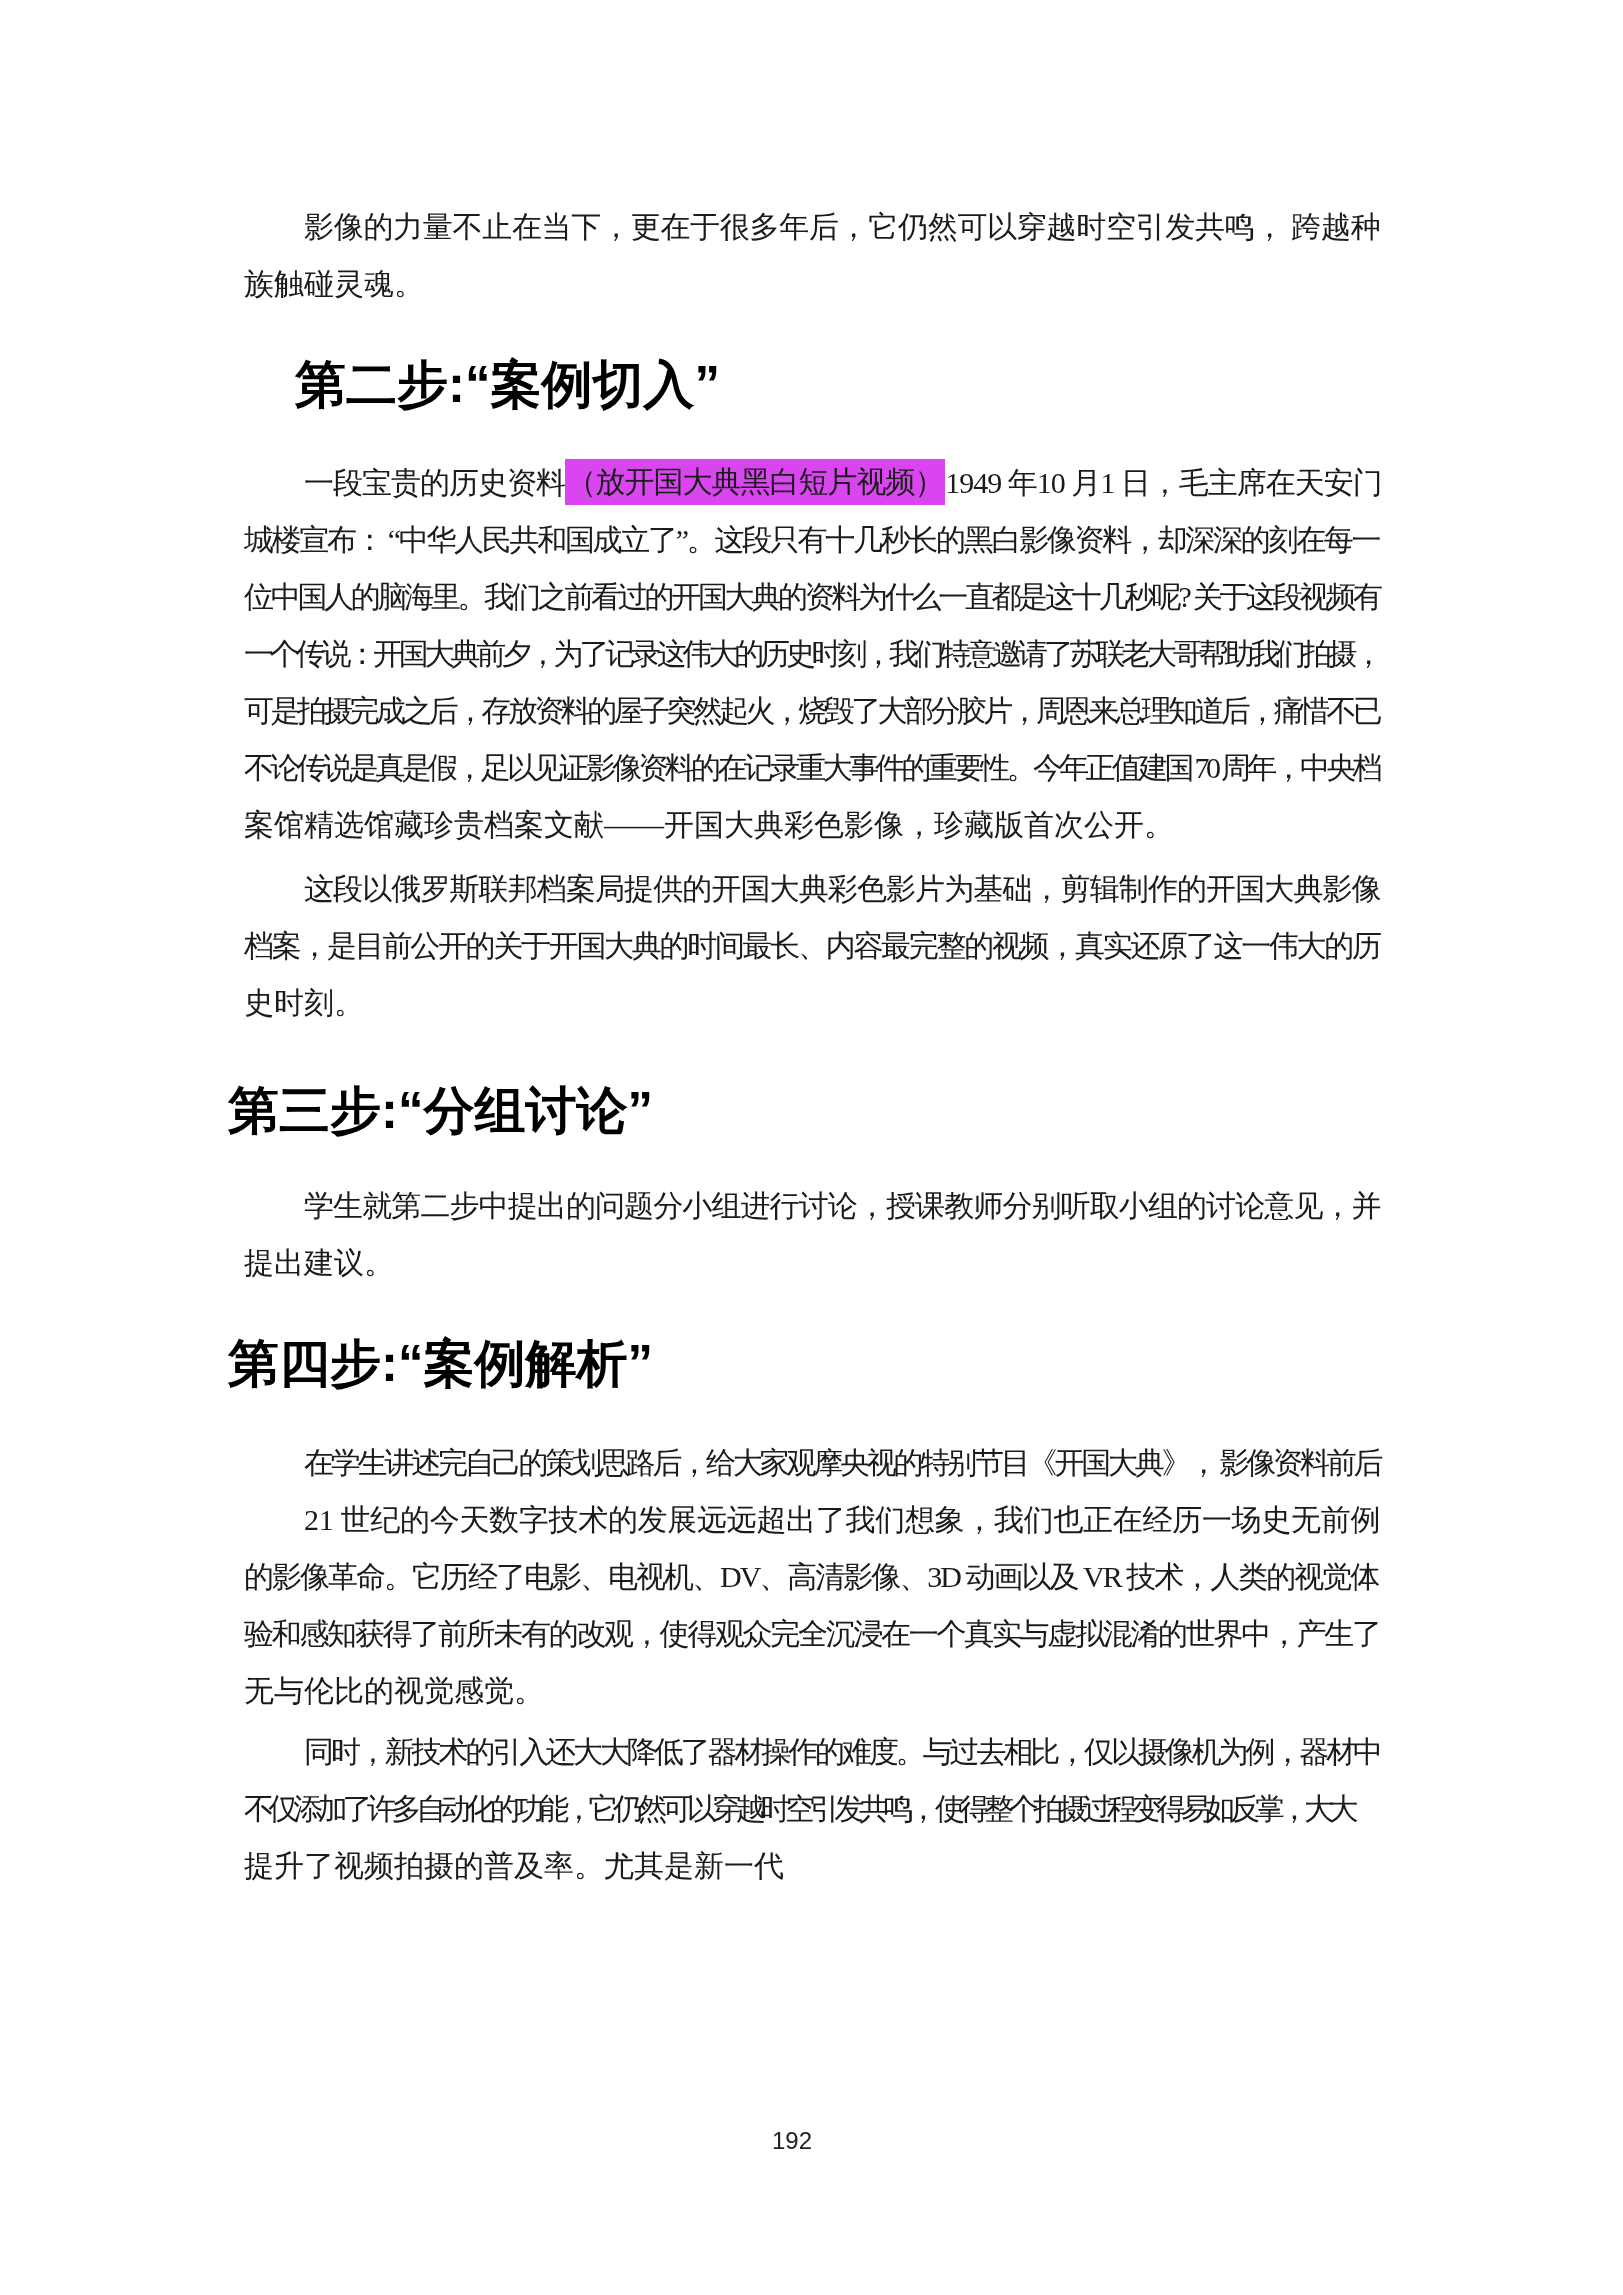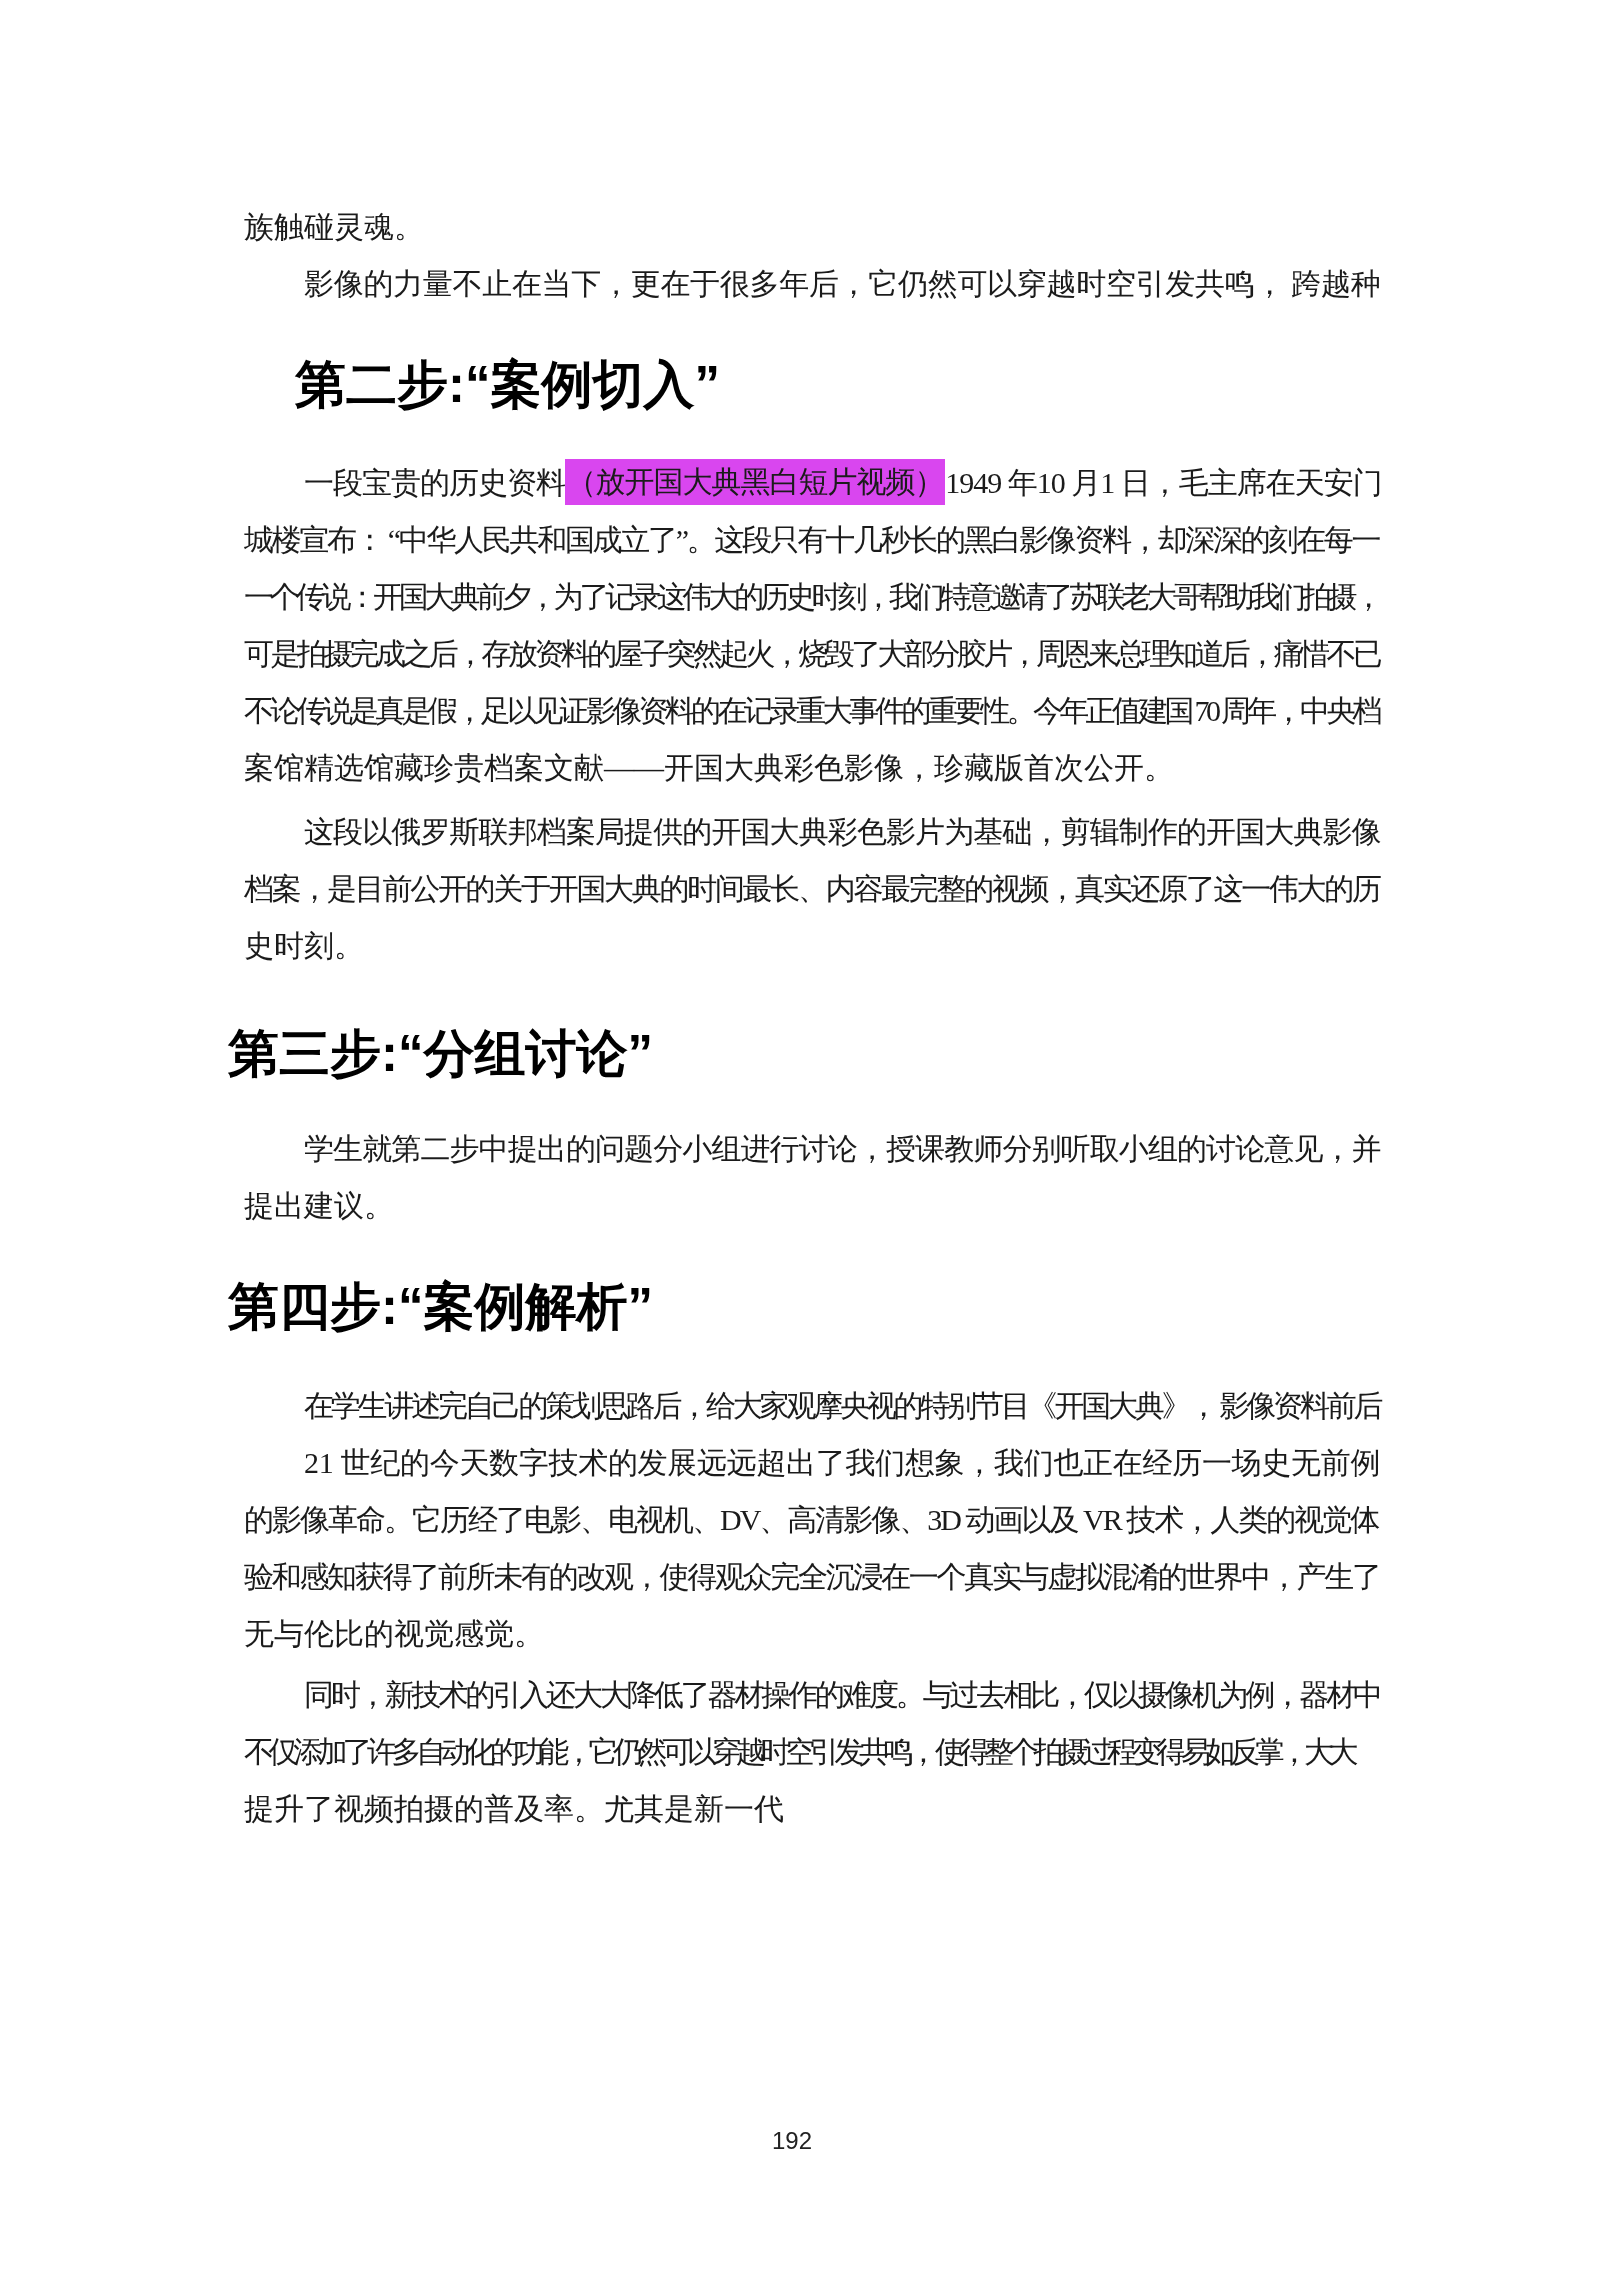--- a/index.html
+++ b/index.html
@@ -32,27 +32,28 @@
     font-size:24px;color:#222222;
     font-family:"Liberation Sans","DejaVu Sans",sans-serif;
   }
 </style>
 </head>
 <body>
 
 <div class="page">
   <main class="content" id="content">
       <div class="para block" data-block="p0">
+        <div class="t-line indent" style="letter-spacing: -0.3px;">影像的力量不止在当下，更在于很多年后，它仍然可以穿越时空引发共鸣， 跨越种</div>
         <div class="t-line">族触碰灵魂。</div>
-        <div class="t-line indent" style="letter-spacing: -0.3px;">影像的力量不止在当下，更在于很多年后，它仍然可以穿越时空引发共鸣， 跨越种</div>
       </div>
       <div class="heading block" data-block="h-step2">第二步:“案例切入”</div>
       <div class="para block" data-block="pa">
         <div class="t-line indent" style="letter-spacing: -1px;"><span class="">一段宝贵的历史资料</span><span class="hl">（放开国大典黑白短片视频）</span><span class="">1949 年10 月1 日，毛主席在天安门</span></div>
         <div class="t-line" style="letter-spacing: -2.3px;">城楼宣布： “中华人民共和国成立了”。这段只有十几秒长的黑白影像资料，却深深的刻在每一</div>
+        <div class="t-line" style="letter-spacing: -3.3px;">位中国人的脑海里。我们之前看过的开国大典的资料为什么一直都是这十几秒呢? 关于这段视频有</div>
         <div class="t-line" style="letter-spacing: -4.2px;">一个传说：开国大典前夕，为了记录这伟大的历史时刻，我们特意邀请了苏联老大哥帮助我们拍摄，</div>
         <div class="t-line" style="letter-spacing: -3.6px;">可是拍摄完成之后，存放资料的屋子突然起火，烧毁了大部分胶片，周恩来总理知道后，痛惜不已</div>
         <div class="t-line" style="letter-spacing: -3.7px;">不论传说是真是假，足以见证影像资料的在记录重大事件的重要性。今年正值建国 70 周年，中央档</div>
         <div class="t-line">案馆精选馆藏珍贵档案文献——开国大典彩色影像，珍藏版首次公开。</div>
       </div>
       <div class="para block" data-block="pb">
         <div class="t-line indent" style="letter-spacing: -0.9px;">这段以俄罗斯联邦档案局提供的开国大典彩色影片为基础，剪辑制作的开国大典影像</div>
         <div class="t-line" style="letter-spacing: -2.3px;">档案，是目前公开的关于开国大典的时间最长、内容最完整的视频，真实还原了这一伟大的历</div>
         <div class="t-line">史时刻。</div>
       </div>

